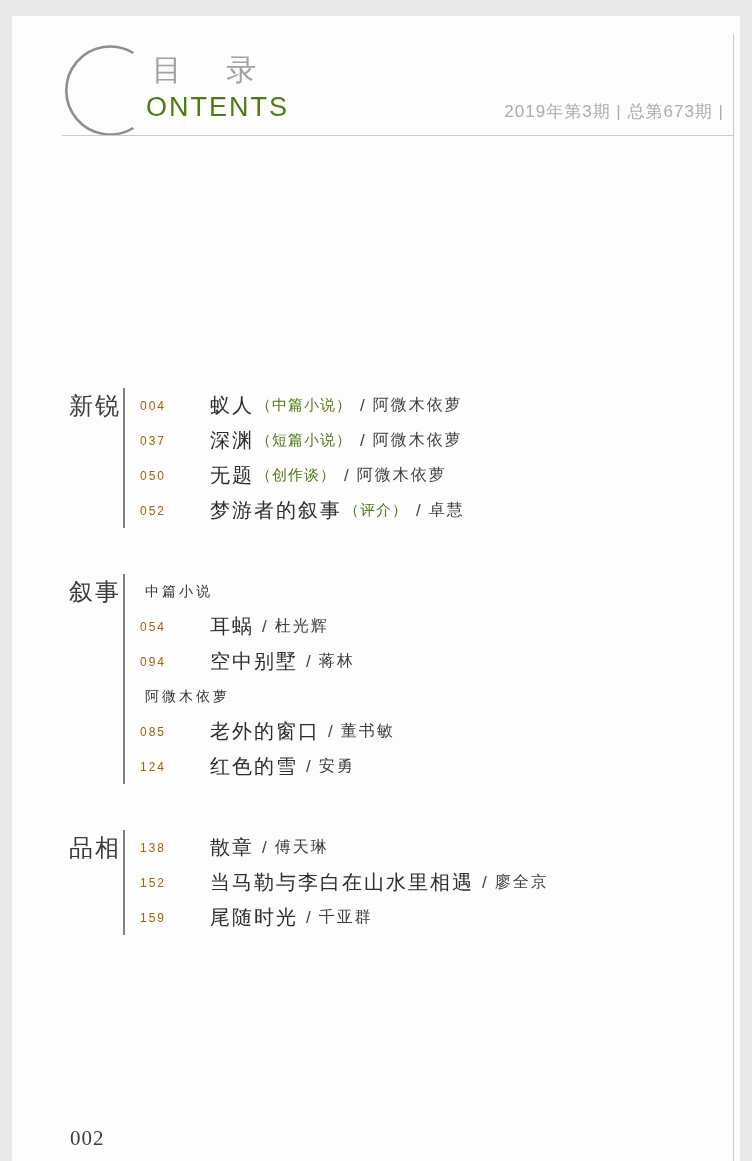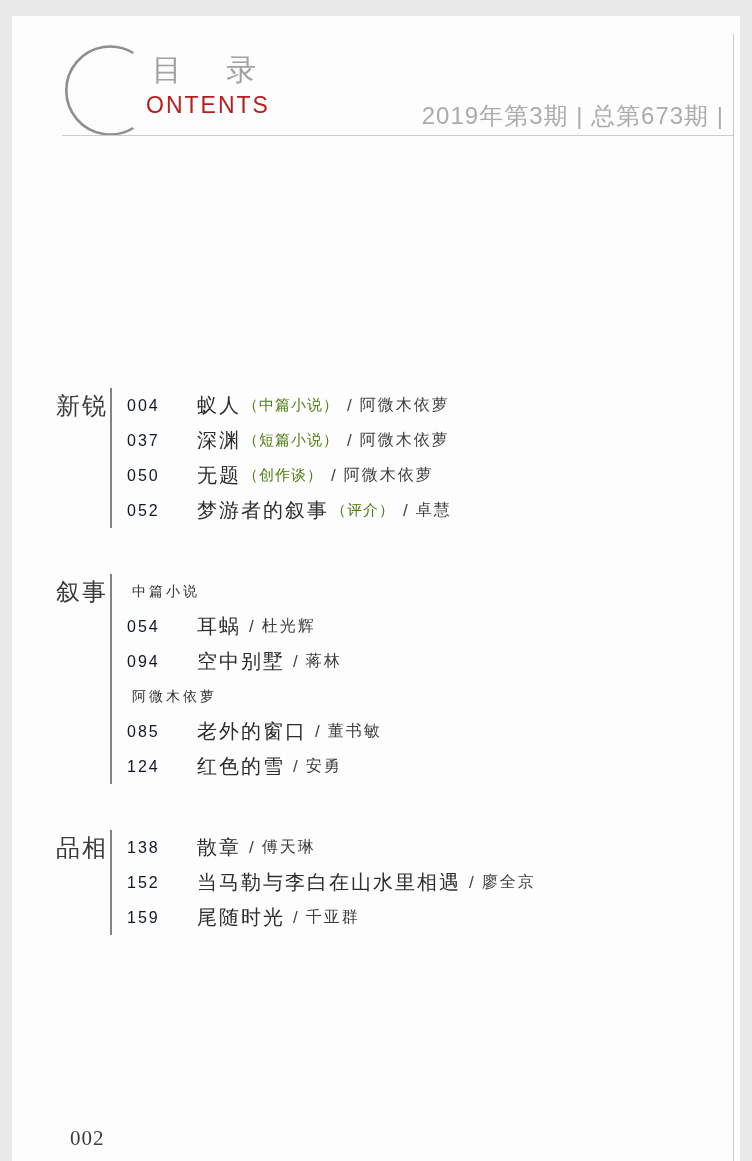--- a/index.html
+++ b/index.html
@@ -16,39 +16,39 @@
 
   
   .logo-c { position:absolute; left:52px; top:28px; }
   .hidden-text { position:absolute; width:1px; height:1px; overflow:hidden; clip:rect(0 0 0 0); }
   .title-cn {
     position:absolute; left:140px; top:34px;
     font-size:30px; color:#a2a2a2; letter-spacing:18px; font-weight:normal;
   }
   .title-en {
     position:absolute; left:134px; top:76px;
-    font-size:23px; color:#b91c1c; letter-spacing:2px; font-weight:normal;
+    font-size:27px; color:#4d7c0f; letter-spacing:2px; font-weight:normal;
   }
   .issue-info {
     position:absolute; top:84px; right:16px;
-    font-size:24px; color:#ababab; letter-spacing:1px;
+    font-size:17px; color:#ababab; letter-spacing:1px;
   }
   .header-divider { position:absolute; top:119px; left:50px; right:6px; height:1px; background:#cccccc; }
 
   
   .toc { position:absolute; top:372px; left:0; width:100%; }
-  .section { display:flex; align-items:stretch; padding-left:44px; margin-bottom:46px; }
+  .section { display:flex; align-items:stretch; padding-left:57px; margin-bottom:46px; }
   .section-label {
     width:54px; flex:0 0 54px;
     font-size:24px; color:#3a3a3a; letter-spacing:2px; padding-top:2px;
   }
   .section-bar { width:2px; flex:0 0 2px; background:#828282; }
   .section-items { margin-left:15px; }
   .row { height:35px; display:flex; align-items:center; white-space:nowrap; }
-  .pageno { display:inline-block; width:70px; flex:0 0 70px; font-size:16px; color:#0f172a; letter-spacing:2px; }
+  .pageno { display:inline-block; width:70px; flex:0 0 70px; font-size:12px; color:#a16207; letter-spacing:2px; }
   .title { font-size:20px; color:#2d2d2d; letter-spacing:2px; }
   .note { font-family:"DejaVu Serif", serif; font-size:15px; color:#4d7c0f; letter-spacing:1px; margin-left:2px; }
   .sep { font-size:17px; color:#444444; margin:0 8px; }
   .author { font-family:"DejaVu Serif", serif; font-size:16px; color:#3e3e3e; letter-spacing:2px; }
   .subheading {
     height:35px; display:flex; align-items:center; margin-left:5px;
     font-family:"DejaVu Serif", serif; font-size:14px; color:#333333; letter-spacing:3px;
   }
 
   

